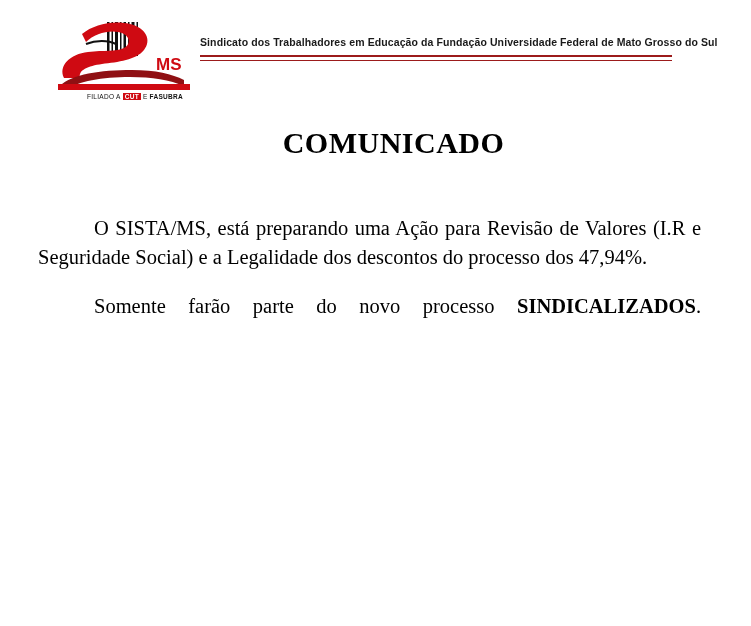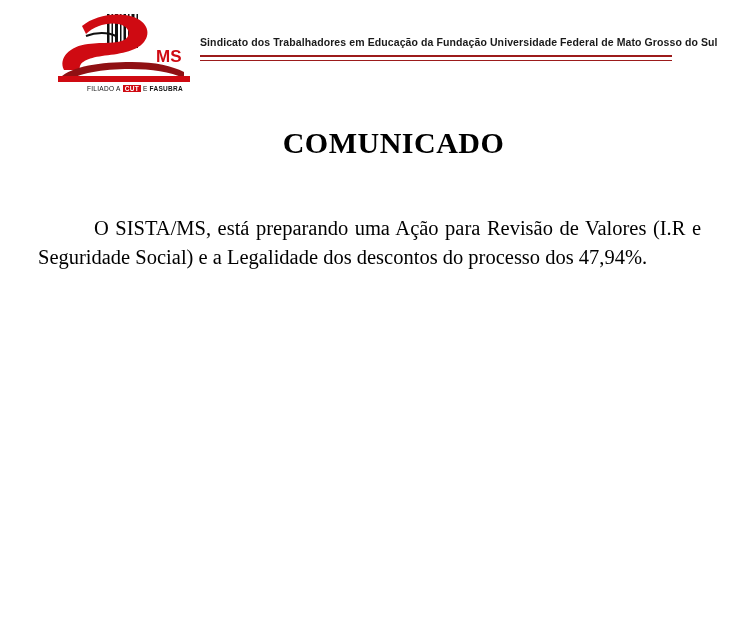--- a/index.html
+++ b/index.html
@@ -29,21 +29,21 @@
   .letterhead {
     position: relative;
     padding: 14px 0 0 0;
     height: 92px;
     box-sizing: border-box;
   }
 
   .logo-block {
     position: absolute;
     left: 52px;
-    top: 12px;
+    top: 20px;
     width: 150px;
     height: 82px;
   }
 
   
   .logo-svg {
     display: block;
   }
 
   .filiado-bar {
@@ -183,18 +183,21 @@
     <div class="rule"></div>
     <div class="rule second"></div>
   </div>
 
   <h1 class="doc-title">COMUNICADO</h1>
 
   <div class="content">
 
     <p class="para">O SISTA/MS, está preparando uma Ação para Revisão de Valores (I.R e Seguridade Social) e a Legalidade dos descontos do processo dos 47,94%.</p>
 
+    <p class="para justify-spread">
+      <span>Somente farão parte do novo processo </span><span class="bold">SINDICALIZADOS</span><span>.</span>
+    </p>
 
 
 
   </div>
 
 </div>
 
 </body></html>

